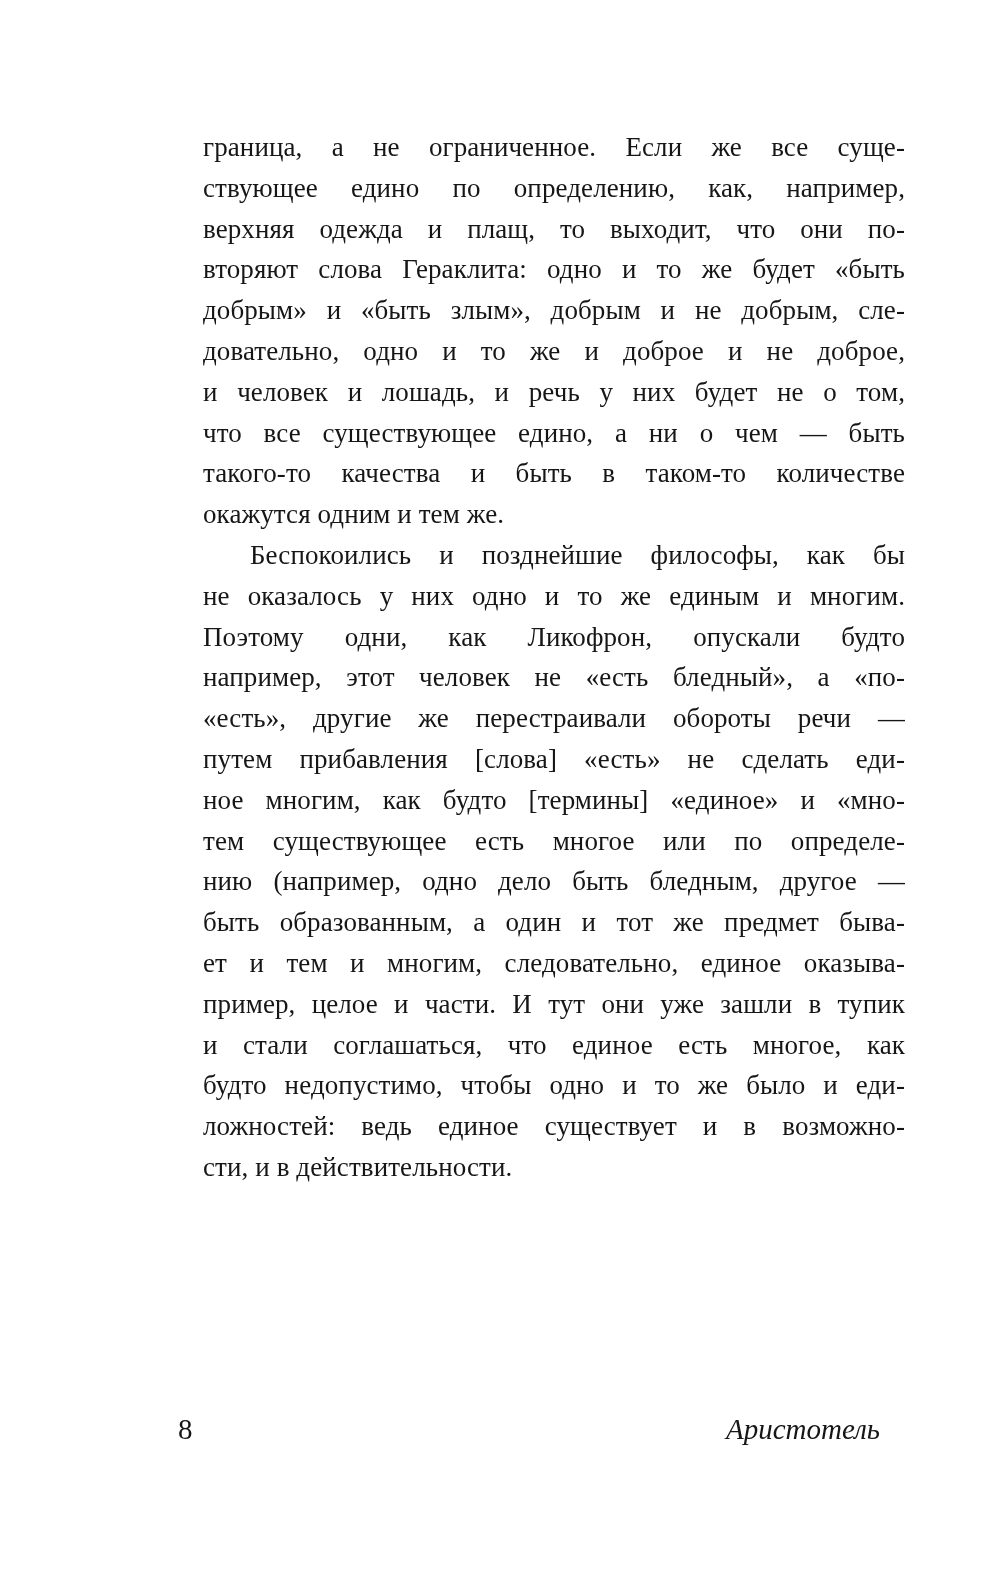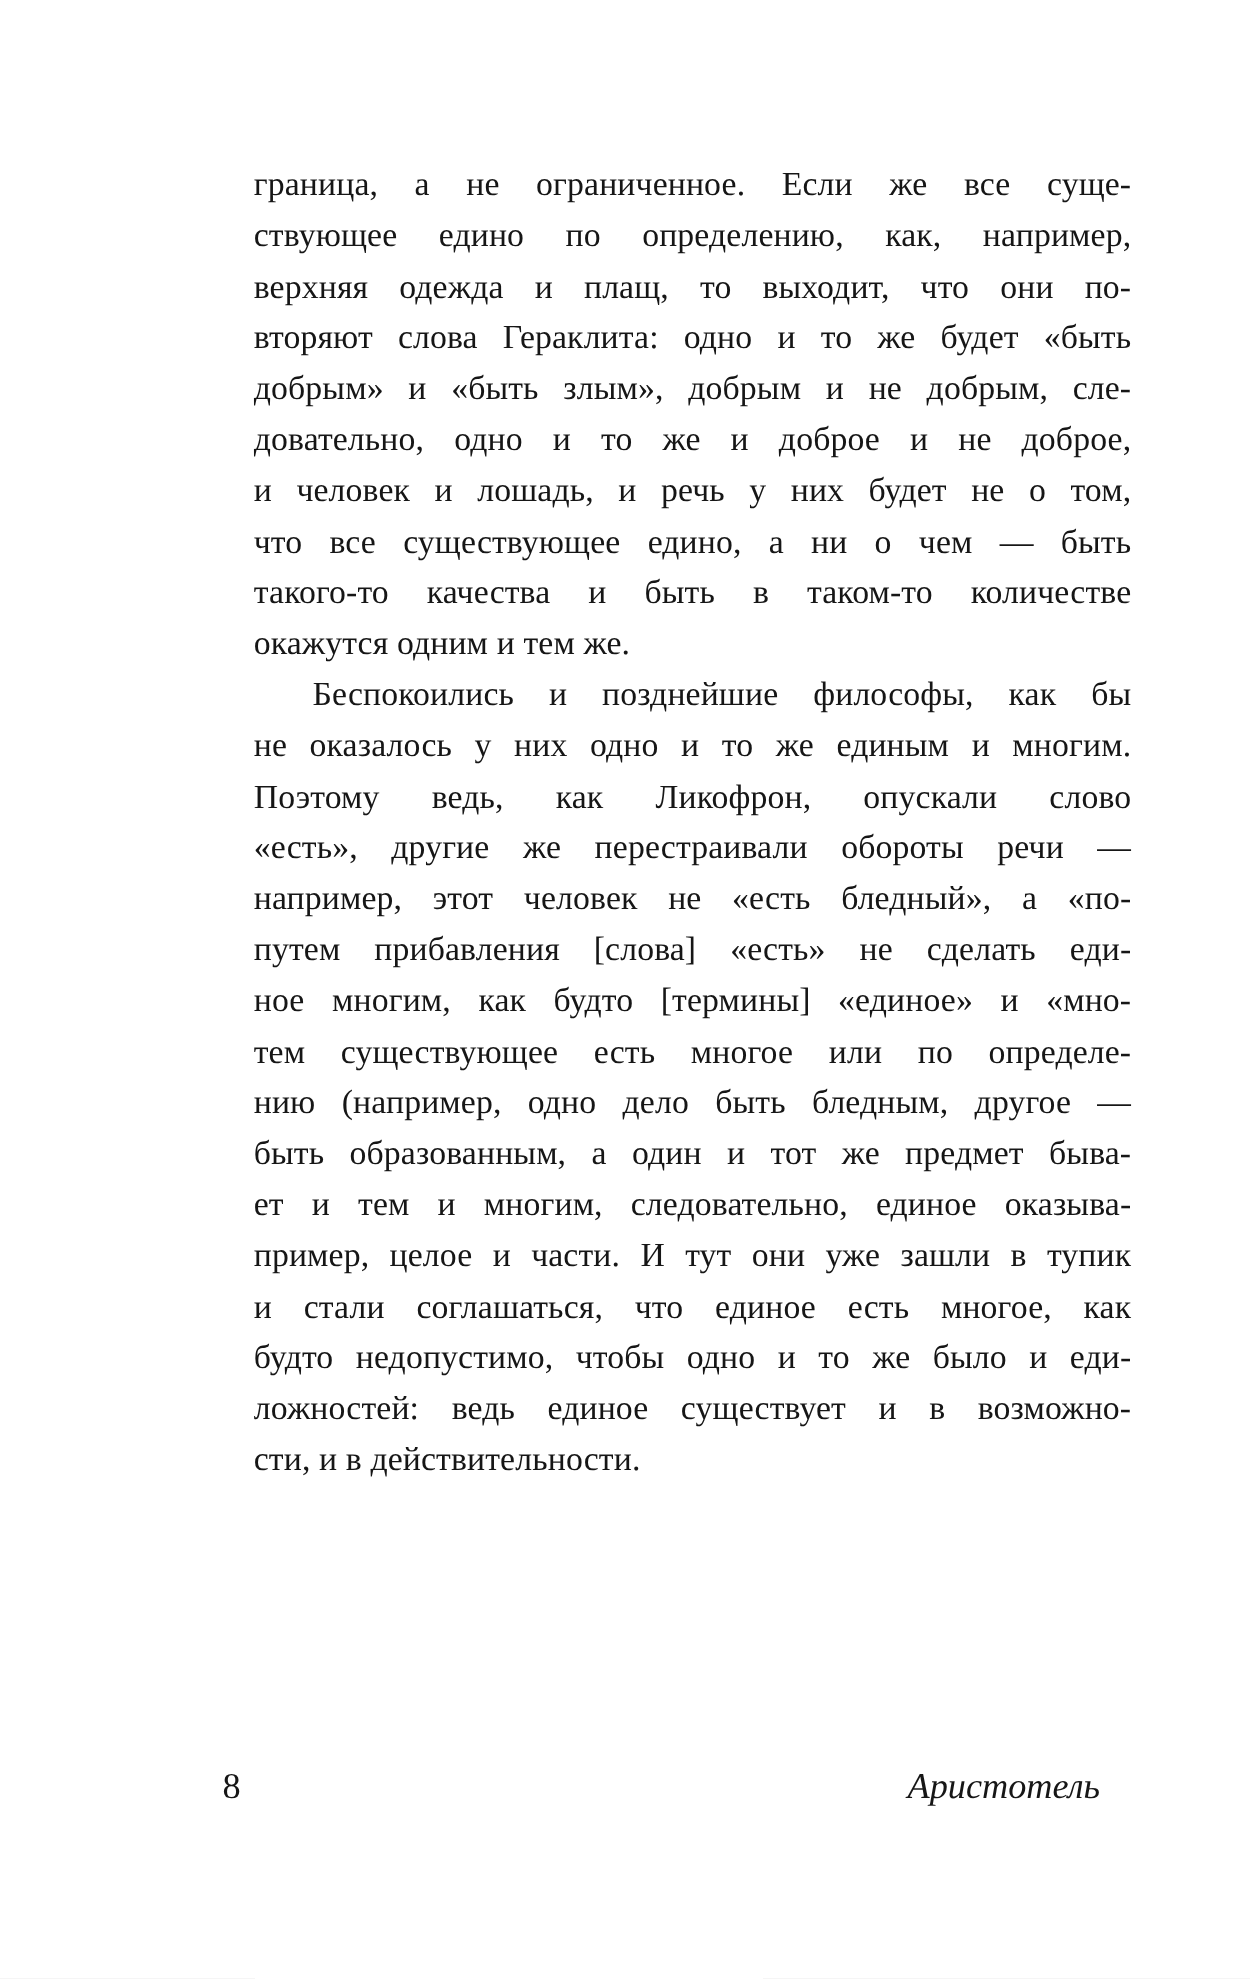--- a/index.html
+++ b/index.html
@@ -79,23 +79,23 @@
         <div class="line">добрым» и «быть злым», добрым и не добрым, сле-</div>
         <div class="line">довательно, одно и то же и доброе и не доброе,</div>
         <div class="line">и человек и лошадь, и речь у них будет не о том,</div>
         <div class="line">что все существующее едино, а ни о чем — быть</div>
         <div class="line">такого-то качества и быть в таком-то количестве</div>
         <div class="line last-line">окажутся одним и тем же.</div>
       </div>
       <div class="para indented">
         <div class="line">Беспокоились и позднейшие философы, как бы</div>
         <div class="line">не оказалось у них одно и то же единым и многим.</div>
-        <div class="line">Поэтому ведь, как Ликофрон, опускали слово</div>
+        <div class="line">Поэтому одни, как Ликофрон, опускали будто</div>
+        <div class="line">например, этот человек не «есть бледный», а «по-</div>
         <div class="line">«есть», другие же перестраивали обороты речи —</div>
-        <div class="line">например, этот человек не «есть бледный», а «по-</div>
         <div class="line">путем прибавления [слова] «есть» не сделать еди-</div>
         <div class="line">ное многим, как будто [термины] «единое» и «мно-</div>
         <div class="line">тем существующее есть многое или по определе-</div>
         <div class="line">нию (например, одно дело быть бледным, другое —</div>
         <div class="line">быть образованным, а один и тот же предмет быва-</div>
         <div class="line">ет и тем и многим, следовательно, единое оказыва-</div>
         <div class="line">пример, целое и части. И тут они уже зашли в тупик</div>
         <div class="line">и стали соглашаться, что единое есть многое, как</div>
         <div class="line">будто недопустимо, чтобы одно и то же было и еди-</div>
         <div class="line">ложностей: ведь единое существует и в возможно-</div>

